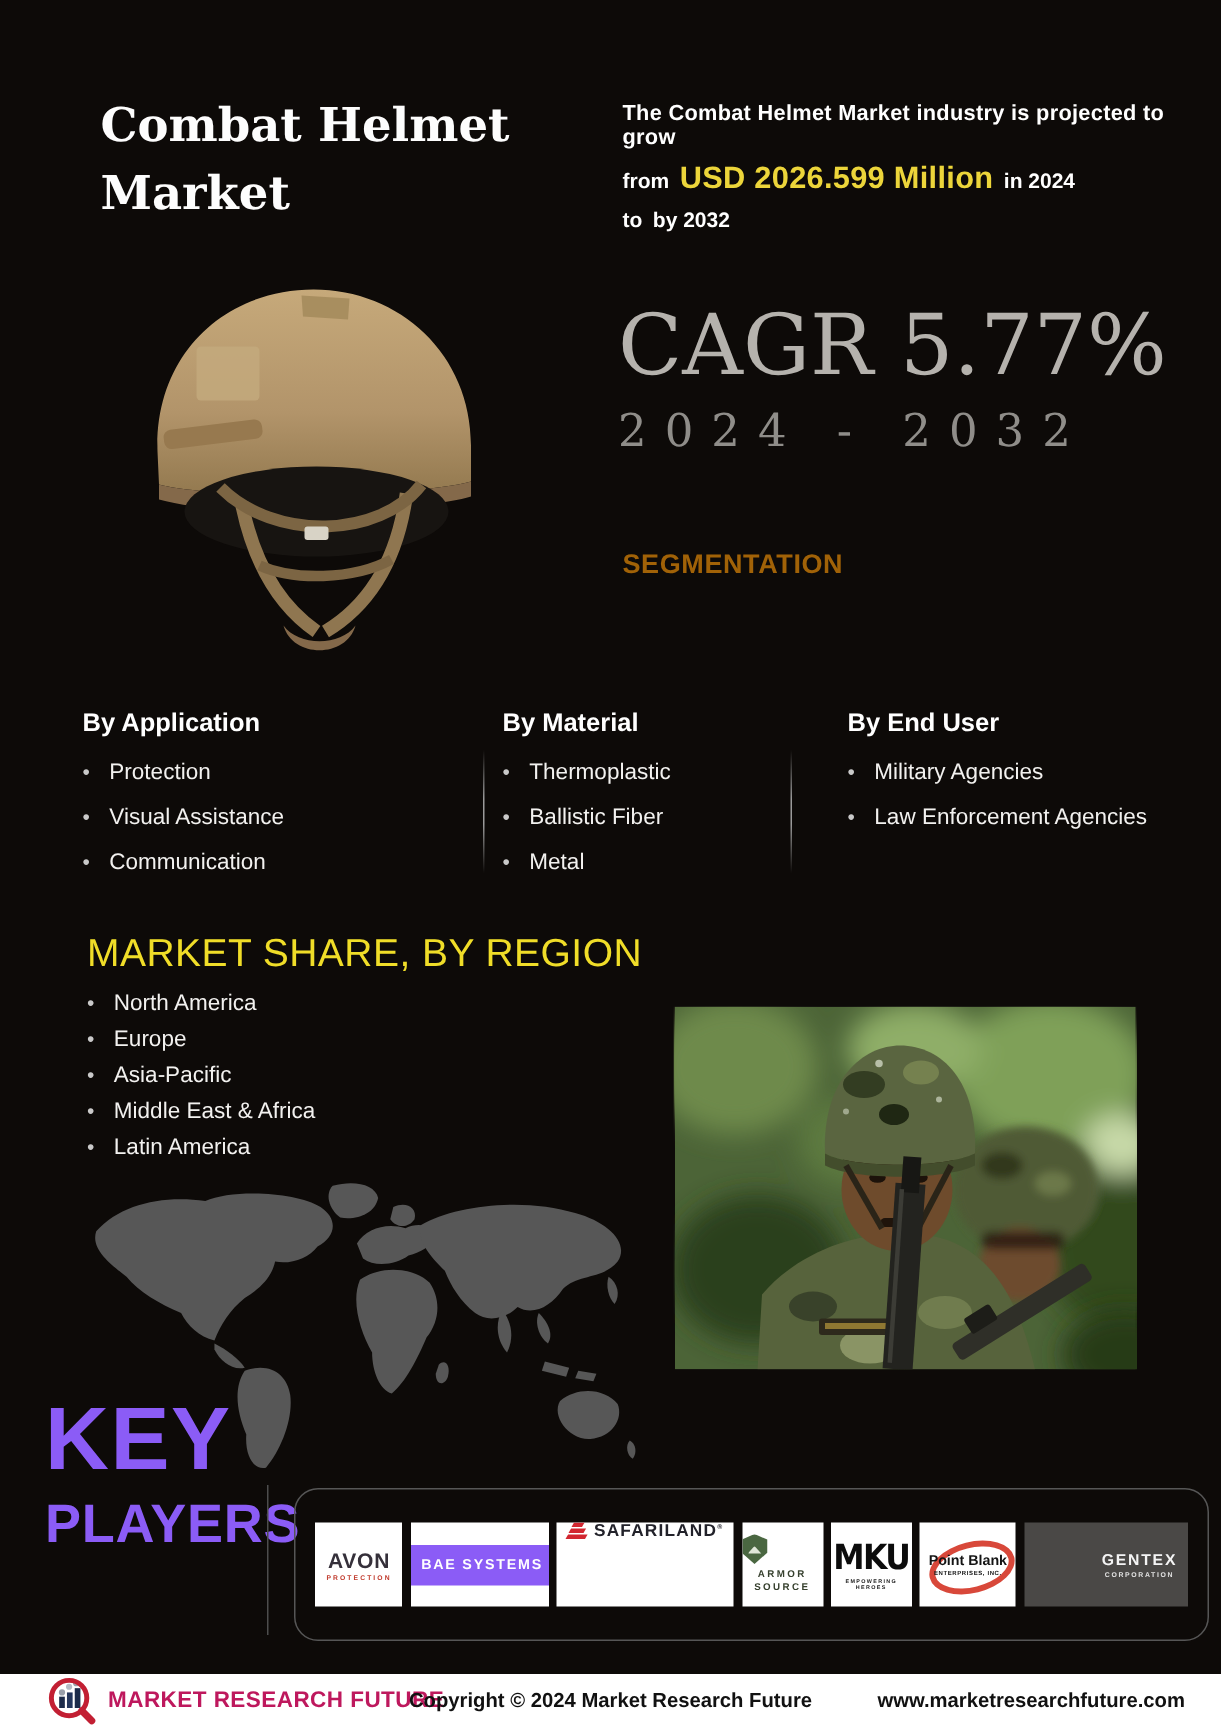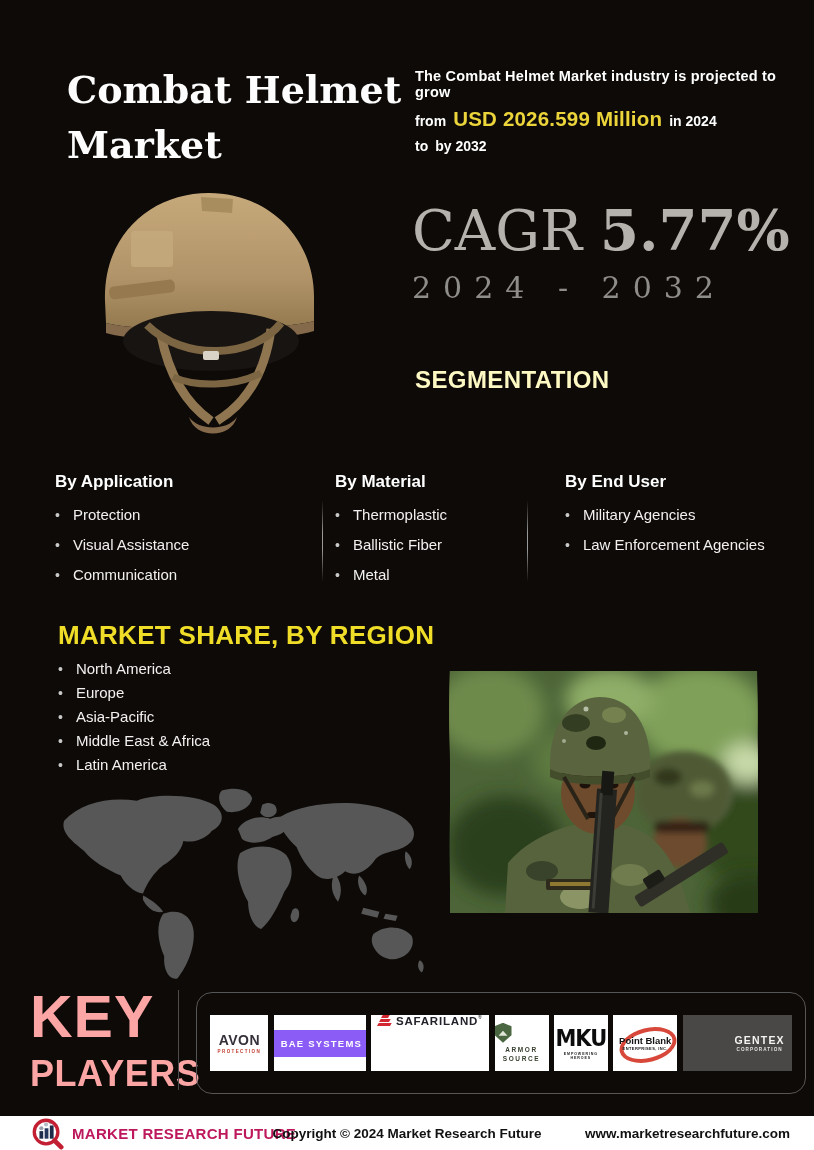--- a/index.html
+++ b/index.html
@@ -1,60 +1,60 @@
 <!DOCTYPE html>
 <html><head>
 <meta charset="utf-8">
 <style>
   html,body{margin:0;padding:0;background:#0d0a08;}
   .page{position:relative;width:814px;height:1150px;background:#0d0a08;overflow:hidden;
         font-family:"Liberation Sans",sans-serif;}
 
   
   .title{position:absolute;left:67px;top:62px;color:#fdfdfd;
-         font-family:"DejaVu Serif",serif;font-weight:700;font-size:38px;line-height:1.45;}
+         font-family:"DejaVu Serif",serif;font-weight:700;font-size:31px;line-height:1.45;}
   .projection{position:absolute;left:415px;top:68px;width:385px;color:#fff;}
   .proj-line1{font-size:14.5px;font-weight:700;letter-spacing:.2px;}
   .proj-line{margin-top:7px;font-size:14px;font-weight:700;display:flex;align-items:baseline;gap:7px;}
   .proj-value{color:#ecd53a;font-size:20.5px;font-weight:700;letter-spacing:.2px;}
 
   
   .helmet-wrap{position:absolute;left:83px;top:173px;width:254px;height:286px;}
   .cagr-block{position:absolute;left:412px;top:200px;color:#b5b2ad;}
   .cagr-line{font-family:"DejaVu Serif",serif;font-size:56px;line-height:1.1;}
   .cagr-label{font-weight:400;}
-  .cagr-value{font-weight:700;}
+  .cagr-value{font-weight:400;}
   .cagr-period{margin-top:8px;font-family:"DejaVu Serif",serif;font-size:30px;
                letter-spacing:12px;color:#8f8d89;}
-  .seg-heading{position:absolute;left:415px;top:366px;color:#fef9c3;
-               font-size:24px;font-weight:700;letter-spacing:.4px;}
+  .seg-heading{position:absolute;left:415px;top:366px;color:#a16207;
+               font-size:18px;font-weight:700;letter-spacing:.4px;}
 
   
   .seg-col{position:absolute;top:472px;color:#fff;}
   .seg-col h3{margin:0 0 14px 0;font-size:17px;font-weight:700;}
   ul.blist{list-style:none;margin:0;padding:0;}
   ul.blist li{font-size:15px;color:#f2f1ef;padding-bottom:13px;display:flex;align-items:baseline;}
   ul.blist li::before{content:"\2022";color:#c9c9c9;margin-right:13px;font-size:14px;}
   .seg-col1{left:55px;width:250px;}
   .seg-col2{left:335px;width:180px;}
   .seg-col3{left:565px;width:240px;}
   .vdiv{position:absolute;width:1px;background:linear-gradient(#0d0a08,#9a9a9a 40%,#9a9a9a 60%,#0d0a08);}
   .vdiv1{left:322px;top:500px;height:82px;}
   .vdiv2{left:527px;top:500px;height:82px;}
 
   
   .ms-heading{position:absolute;left:58px;top:620px;color:#f0dd28;
-              font-size:26px;font-weight:700;letter-spacing:.3px;}
+              font-size:26px;font-weight:400;letter-spacing:.3px;}
   .ms-list{position:absolute;left:58px;top:660px;}
   .ms-list ul.blist li{padding-bottom:7px;}
   .map-wrap{position:absolute;left:50px;top:780px;width:384px;height:208px;}
   .photo-wrap{position:absolute;left:449px;top:671px;width:309px;height:242px;overflow:hidden;}
 
   
-  .kp-heading{position:absolute;left:30px;top:988px;color:#fca5a5;line-height:1;}
+  .kp-heading{position:absolute;left:30px;top:930px;color:#8b5cf6;line-height:1;}
   .kp-line1{font-size:59px;font-weight:700;letter-spacing:1px;}
   .kp-line2{font-size:36px;font-weight:700;margin-top:9px;letter-spacing:.5px;text-align:right;}
   .kp-div{position:absolute;left:178px;top:990px;height:100px;width:1px;background:#4d4d4d;}
   .logo-strip{position:absolute;left:196px;top:992px;width:610px;height:102px;
               border:1.5px solid #565656;border-radius:16px;
               display:flex;align-items:center;justify-content:space-evenly;padding:0 8px;box-sizing:border-box;}
   .tile{background:#fff;display:flex;flex-direction:column;justify-content:center;
         text-align:center;overflow:hidden;position:relative;}
   .tile-avon{width:58px;height:56px;}
   .avon-name{font-weight:900;font-size:14px;letter-spacing:.5px;color:#35303a;}

